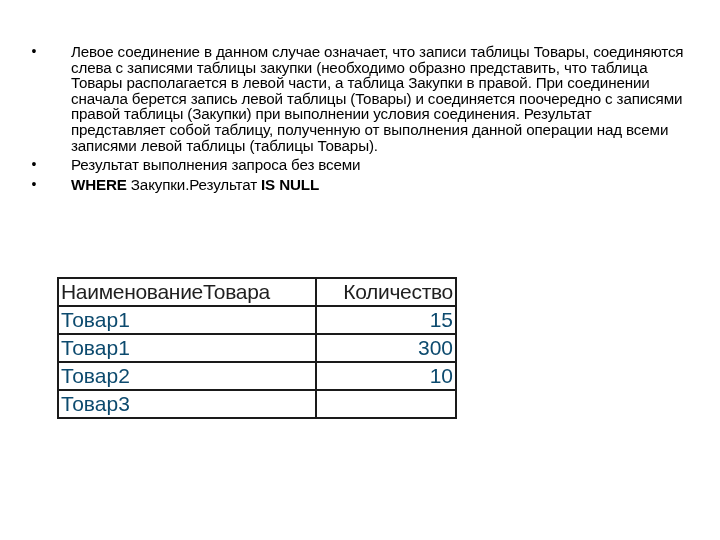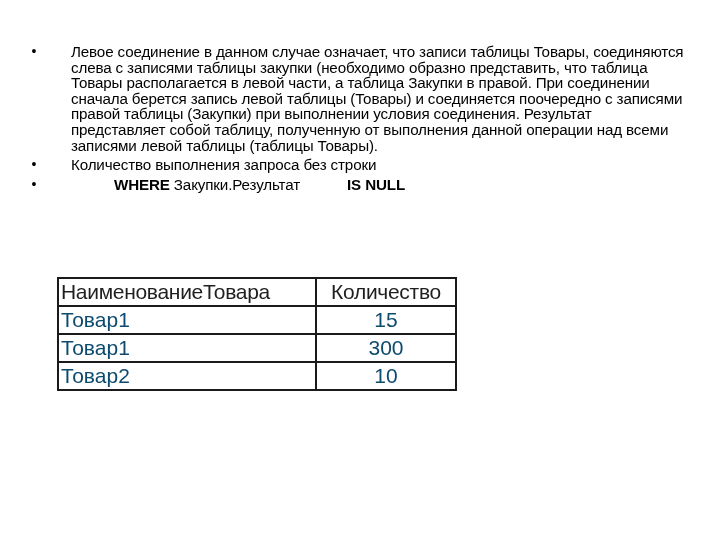--- a/index.html
+++ b/index.html
@@ -13,44 +13,44 @@
   }
   .bullets li {
     position: relative; padding-left: 43px;
     font-size: 15.2px; line-height: 15.6px; letter-spacing: -0.15px;
     margin-bottom: 4px;
   }
   .bullet-dot {
     position: absolute; left: 0; top: 0; width: 12px; text-align: center;
     font-size: 14px;
   }
-  .kw { font-weight: bold; margin-left: 43px; }
+  .kw { font-weight: bold; }
   table.result {
     position: absolute; left: 57px; top: 277px;
     border-collapse: collapse; font-family: "Liberation Sans", sans-serif; padding-left: 44px;
   }
   table.result td, table.result th {
     border: 2px solid #1a1a1a; height: 26px; padding: 0 2px;
     font-size: 21px; font-weight: normal; color: #0c4a6e;
   }
   table.result th { color: #1f1f1f; text-align: left; letter-spacing: -0.3px; }
   table.result .c1 { width: 252px; }
-  table.result .c2 { width: 134px; text-align: center; }
+  table.result .c2 { width: 134px; text-align: right; }
 </style>
 </head>
 <body>
 
 <ul class="bullets">
   <li>
     <span class="bullet-dot">•</span>
     <span>Левое соединение в данном случае означает, что записи таблицы Товары, соединяются слева с записями таблицы закупки (необходимо образно представить, что таблица Товары располагается в левой части, а таблица Закупки в правой. При соединении сначала берется запись левой таблицы (Товары) и соединяется поочередно с записями правой таблицы (Закупки) при выполнении условия соединения. Результат представляет собой таблицу, полученную от выполнения данной операции над всеми записями левой таблицы (таблицы Товары).</span>
   </li>
   <li>
     <span class="bullet-dot">•</span>
-    <span>Количество выполнения запроса без строки</span>
+    <span>Результат выполнения запроса без всеми</span>
   </li>
   <li>
     <span class="bullet-dot">•</span>
     <span class="kw">WHERE</span><span> Закупки.Результат </span><span class="kw">IS NULL</span>
   </li>
 </ul>
 
 <table class="result">
   <tbody>
       <tr>
@@ -62,14 +62,18 @@
     <td class="c2">15</td>
   </tr>
   <tr>
     <td class="c1">Товар1</td>
     <td class="c2">300</td>
   </tr>
   <tr>
     <td class="c1">Товар2</td>
     <td class="c2">10</td>
   </tr>
+  <tr>
+    <td class="c1">Товар3</td>
+    <td class="c2"></td>
+  </tr>
 </tbody>
   </table>
 
 </body></html>

